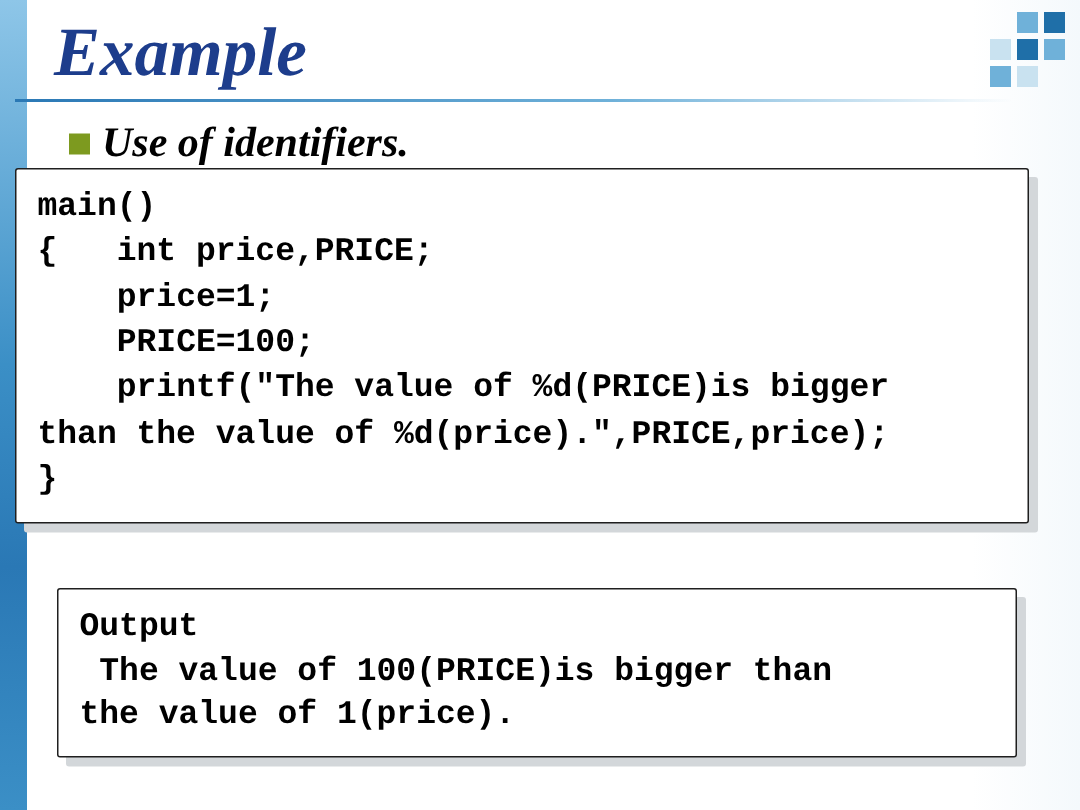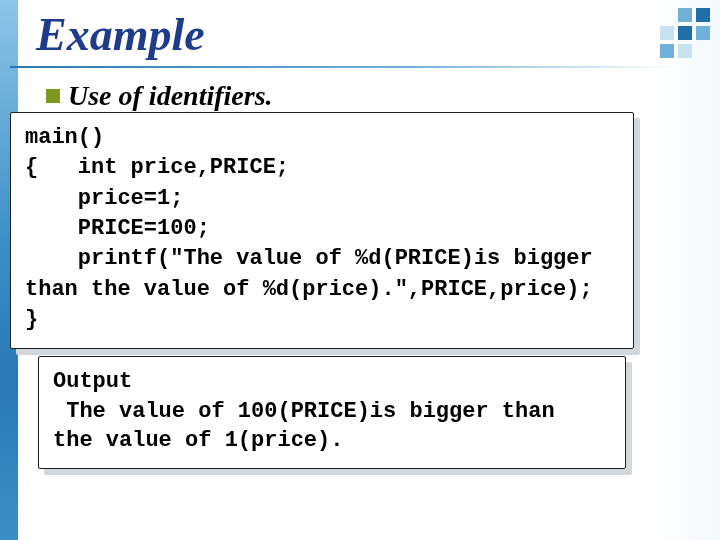--- a/index.html
+++ b/index.html
@@ -76,27 +76,27 @@
     font-family: Georgia, 'Times New Roman', serif;
     font-style: italic;
     font-weight: bold;
     font-size: 28px;
     color: #000;
   }
   .code-box-wrap1 {
     position: absolute;
     left: 10px;
     top: 112px;
-    width: 624px;
+    width: 676px;
   }
   .code-box-wrap2 {
     position: absolute;
     left: 38px;
-    top: 356px;
-    width: 588px;
+    top: 392px;
+    width: 640px;
   }
   .code-shadow {
     position: absolute;
     left: 6px; top: 6px;
     width: 100%; height: 100%;
     background: #d3d7da;
     border-radius: 2px;
   }
   .code-box {
     position: relative;

